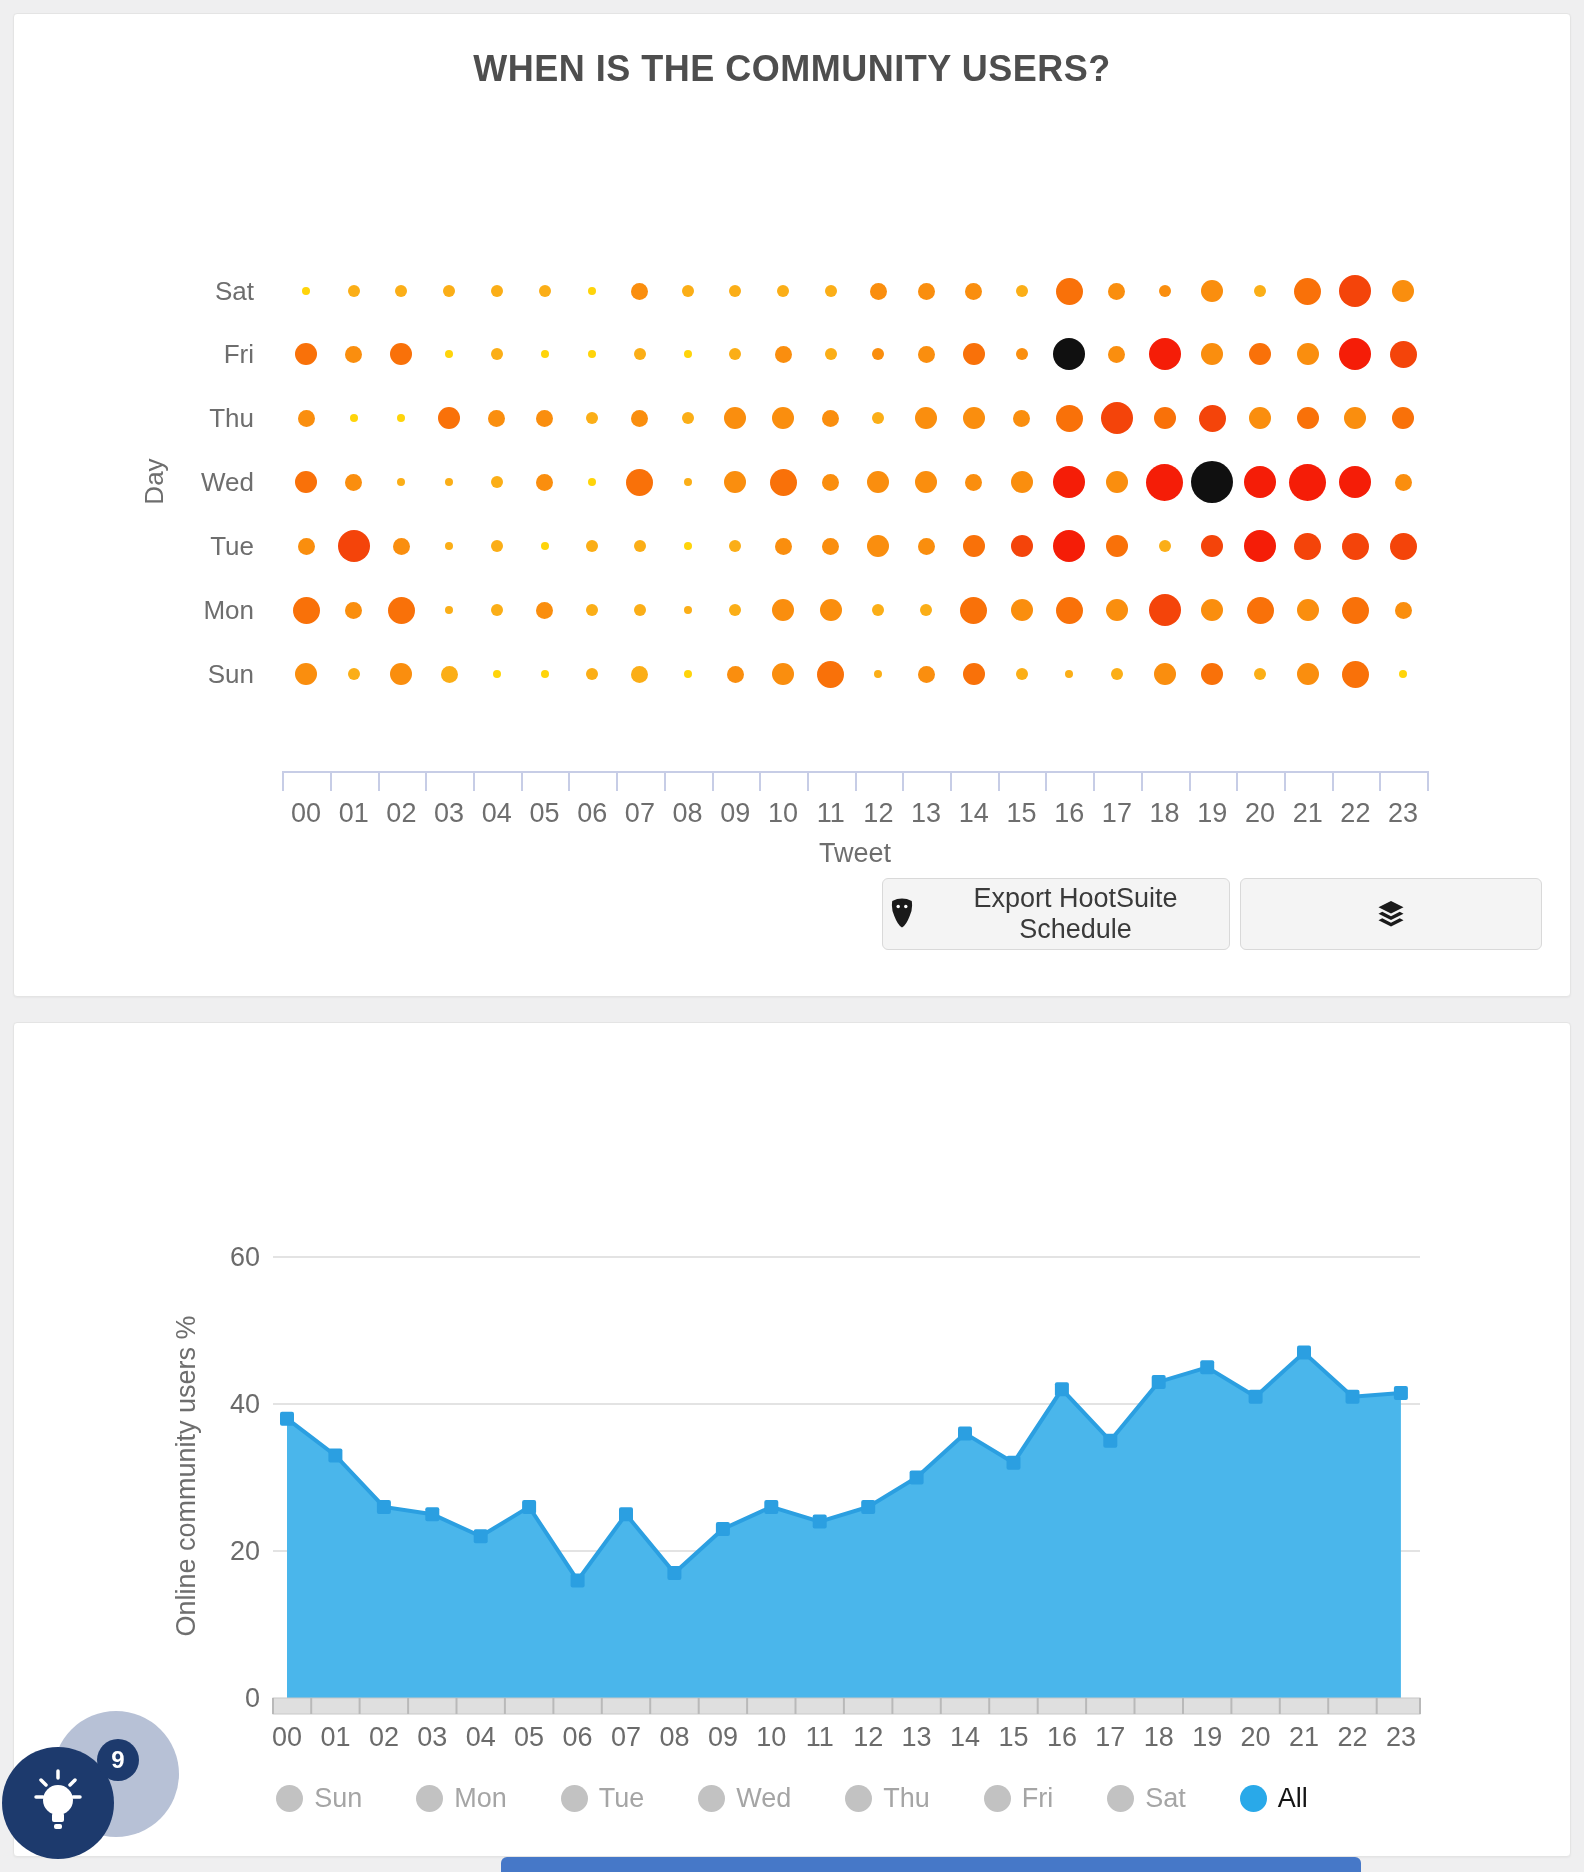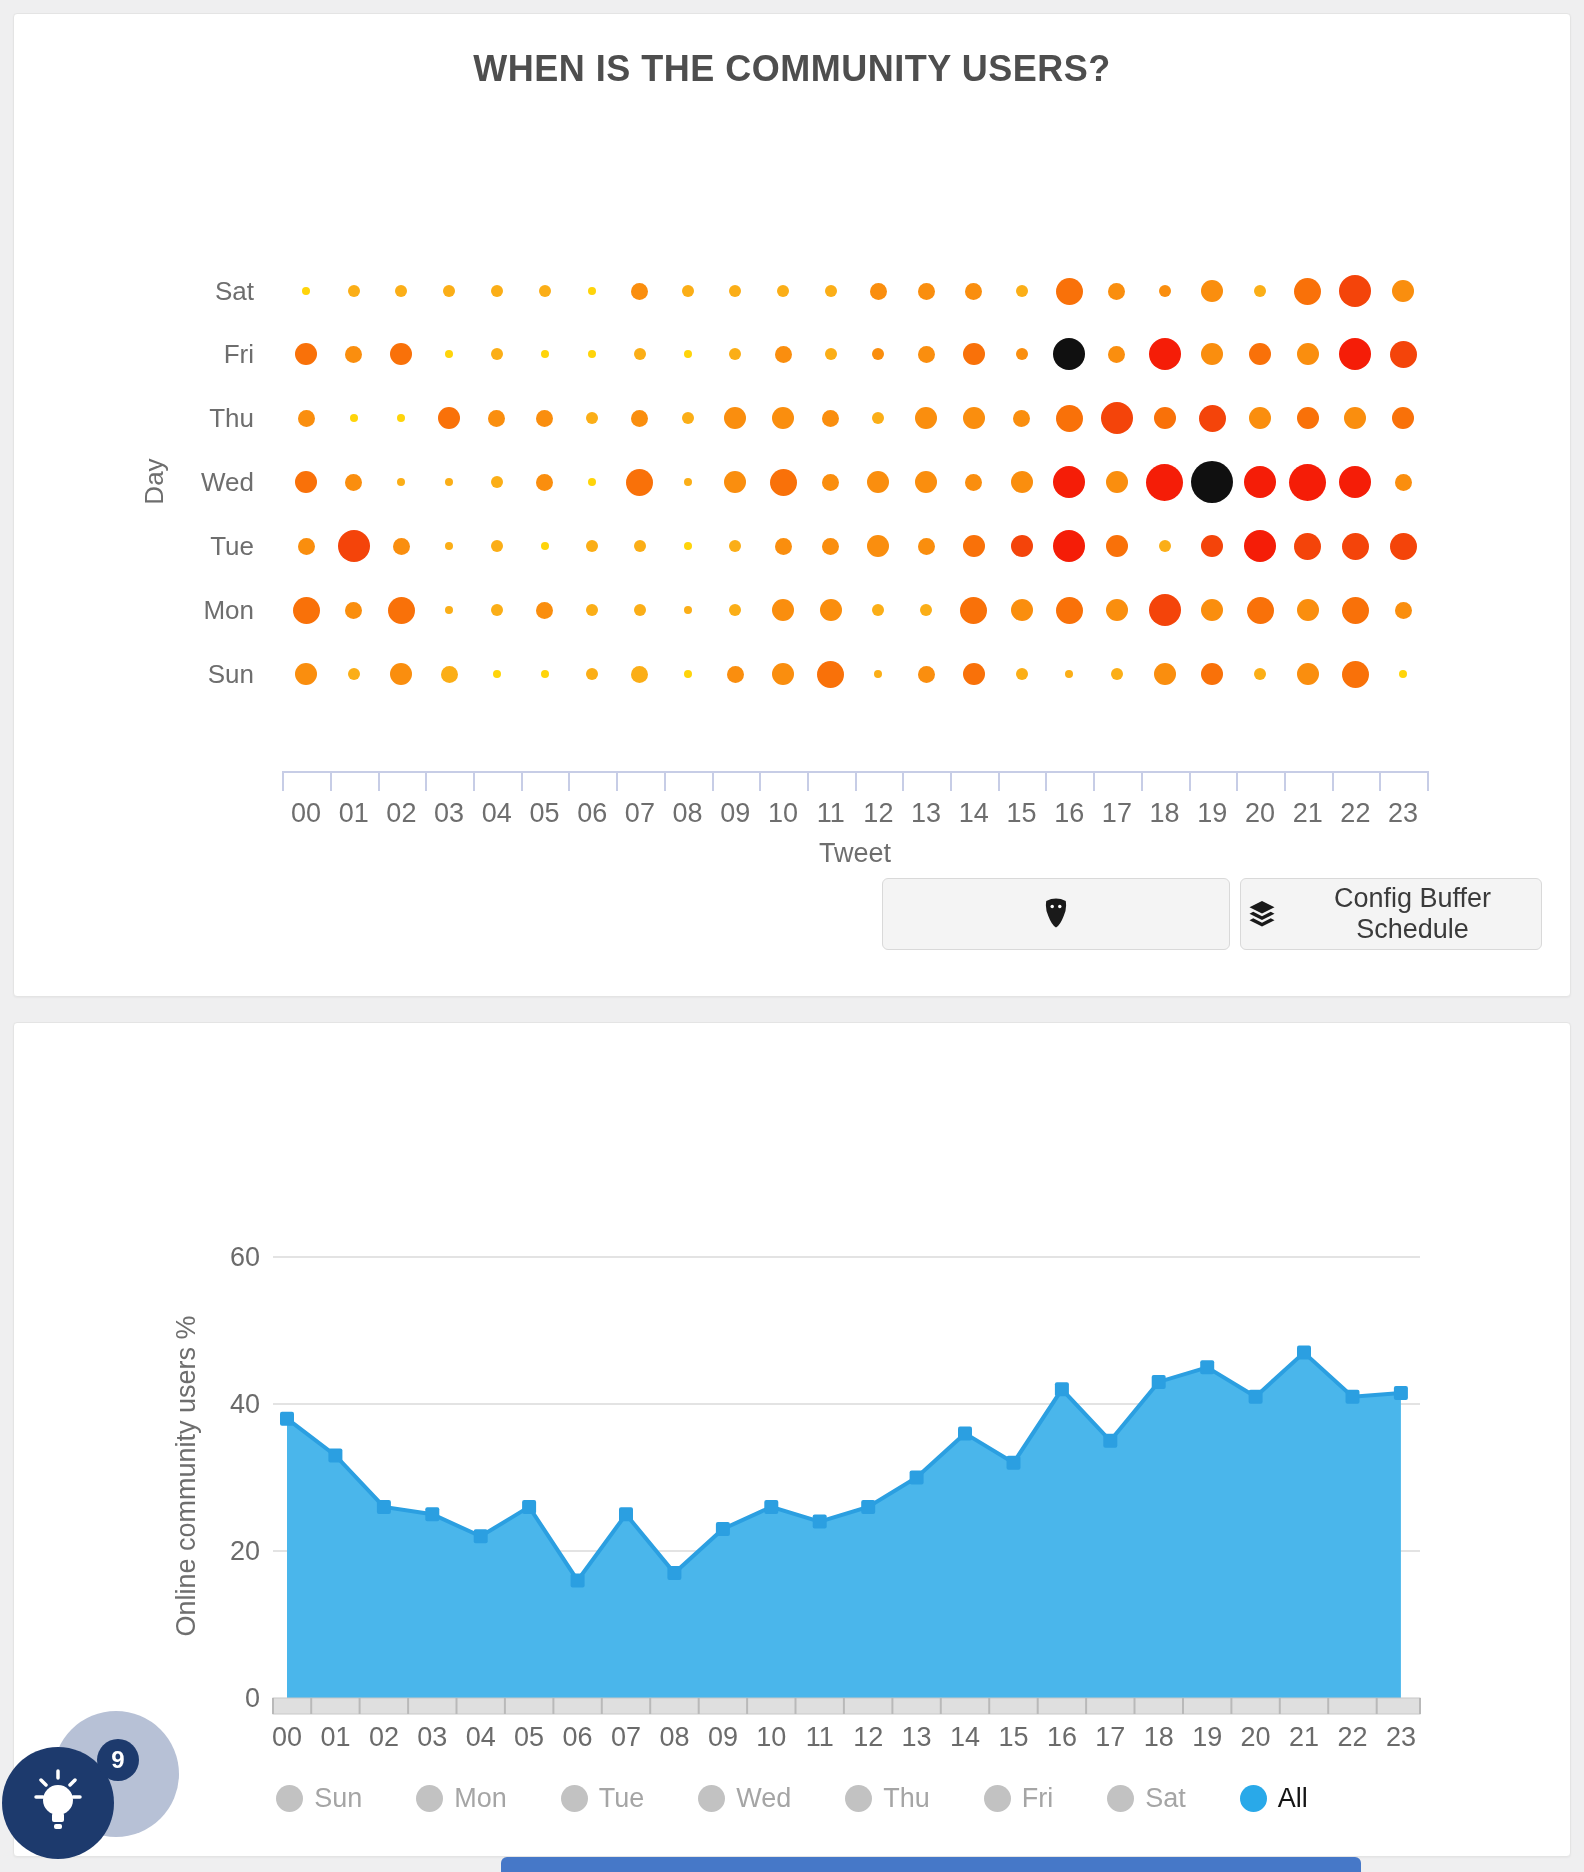--- a/index.html
+++ b/index.html
@@ -290,31 +290,31 @@
     <div class="xlab">Tweet</div>
 
     <button class="btn b1">
       <span class="ic">
         <svg width="26" height="32" viewBox="0 0 24 28">
           <path d="M3 2 q9 -4.5 18 0 q1.2 8 -2 14 q-3 8 -7 10.5 q-4 -2.5 -7 -10.5 q-3.2 -6 -2 -14z" fill="#1a1a1a"></path>
           <circle cx="8.5" cy="7" r="1.6" fill="#ffffff"></circle>
           <circle cx="15.5" cy="7" r="1.6" fill="#ffffff"></circle>
         </svg>
       </span>
+      <span>Export HootSuite Schedule</span>
     </button>
 
     <button class="btn b2">
       <span class="ic">
         <svg width="30" height="30" viewBox="0 0 24 24">
           <path d="M12 1.5 L22 6.5 12 11.5 2 6.5z" fill="#1a1a1a"></path>
           <path d="M5 10.2 L2 11.8 12 16.8 22 11.8 19 10.2 12 13.7z" fill="#1a1a1a"></path>
           <path d="M5 15.4 L2 17 12 22 22 17 19 15.4 12 18.9z" fill="#1a1a1a"></path>
         </svg>
       </span>
-      <span>Config Buffer Schedule</span>
     </button>
   </section>
 
   <section class="panel p2">
 
     <div class="rot2">Online community users %</div>
     <svg id="area-chart" width="1556" height="833" viewBox="0 0 1556 833">
         <text x="246" y="684" text-anchor="end" font-size="27" fill="#6b6b6b" font-family="Liberation Sans, sans-serif">0</text>
         <line x1="259" x2="1406" y1="528" y2="528" stroke="#e3e3e3" stroke-width="2"></line>
         <text x="246" y="537" text-anchor="end" font-size="27" fill="#6b6b6b" font-family="Liberation Sans, sans-serif">20</text>

